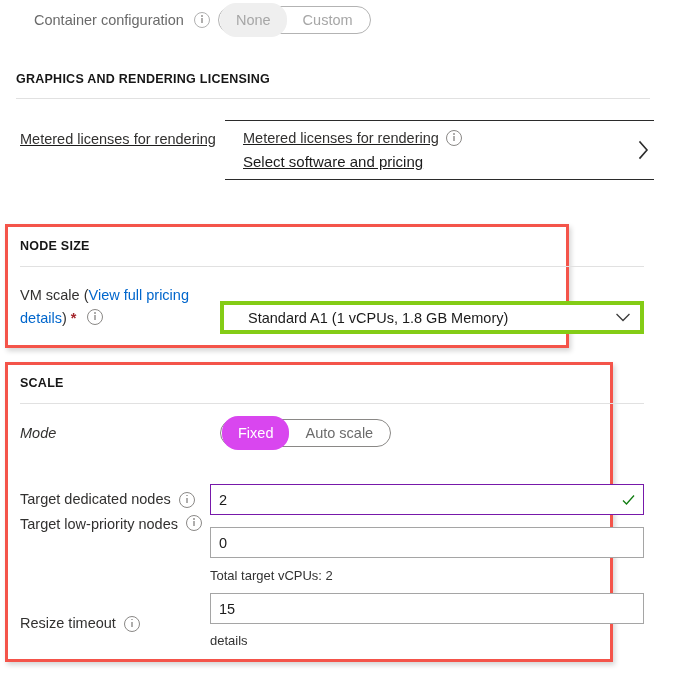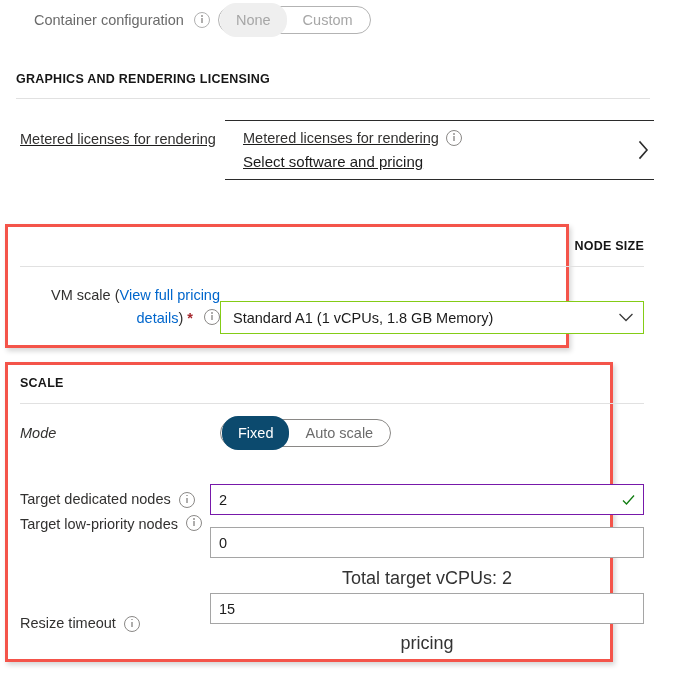--- a/index.html
+++ b/index.html
@@ -69,21 +69,21 @@
   .pill-opt {
     border-radius: 16px;
     padding: 4px 16px;
     height: 26px;
     line-height: 26px;
     font-size: 14.5px;
     color: #6b6b6b;
     white-space: nowrap;
   }
   .pill-opt.sel-grey { background: #efefef; color: #8d8d8d; }
-  .pill-opt.sel-blue { background: #0c4a6e; color: #ffffff; }
+  .pill-opt.sel-blue { background: #d946ef; color: #ffffff; }
   .pill.disabled { border-color: #b3b3b3; }
   .pill.disabled .pill-opt { color: #a6a6a6; }
 
   
   .sec-title {
     font-size: 12.5px;
     font-weight: bold;
     letter-spacing: 0.25px;
     color: #161616;
   }
@@ -124,36 +124,36 @@
     position: absolute;
     right: 9px; top: 50%;
     transform: translateY(-50%);
     width: 13px; height: 13px;
     color: #107c10;
   }
 
   
   .selbox {
     box-sizing: border-box;
-    border: 1px solid #84cc16;
+    border: 4px solid #84cc16;
     background: #fff;
     height: 33px;
     display: flex;
     align-items: center;
     justify-content: space-between;
-    padding: 0 10px 0 12px;
+    padding: 0 10px 0 24px;
     font-size: 14.5px;
     color: #1b1b1b;
   }
   .chev { width: 14px; height: 9px; color: #3a3a3a; flex: 0 0 auto; }
 
   .sublabel {
-    font-size: 18px;
+    font-size: 13px;
     color: #333;
-    text-align: center;
+    text-align: left;
   }
 
   a.link { color: #0066cc; text-decoration: none; }
   .req { color: #a4262c; font-weight: bold; }
 
   
   .metered-card {
     border-top: 1px solid #2b2b2b;
     border-bottom: 1px solid #2b2b2b;
     display: flex;
@@ -200,21 +200,21 @@
           <span class="info"></span>
         </div>
         <div class="metered-line2">Select software and pricing</div>
       </div>
       <svg class="chev-right" viewBox="0 0 13 20" fill="none">
         <path d="M3 2 L10 10 L3 18" stroke="currentColor" stroke-width="1.6" stroke-linecap="square" fill="none"></path>
       </svg>
     </div>
   </div>
 
-  <div class="redbox" style="left:5px; top:224px; width:564px; height:124px;text-align:right;">
+  <div class="redbox" style="left:5px; top:224px; width:564px; height:124px;">
 
     <div style="position:absolute; left:12px; top:12px; width:624px;">
       <div class="sec-title">NODE SIZE</div>
       <hr class="sec-rule" style="margin-top:13px;">
     </div>
 
     <div class="lbl" style="position:absolute; left:12px; top:57px; width:200px; line-height:23px;">
       <span>VM scale (</span><a class="link" href="#">View full pricing details</a><span>)</span>
       <span class="req">*</span>
       <span class="info" style="margin-left:7px;"></span>
@@ -267,19 +267,19 @@
       </span>
     </div>
 
     <div style="position:absolute; left:12px; top:228px; display:flex; align-items:flex-start; width:636px;">
       <span class="lbl" style="width:190px; padding-top:20px; display:flex; align-items:center; gap:8px;">
         <span>Resize timeout</span>
         <span class="info"></span>
       </span>
       <span style="width:434px;">
         <input class="tbox" style="width: 434px;" type="text" value="15">
-        <div class="sublabel" style="width:434px; margin-top:9px;">pricing</div>
+        <div class="sublabel" style="width:434px; margin-top:9px;">details</div>
       </span>
     </div>
 
   </div>
 
 </div>
 
 </body></html>

